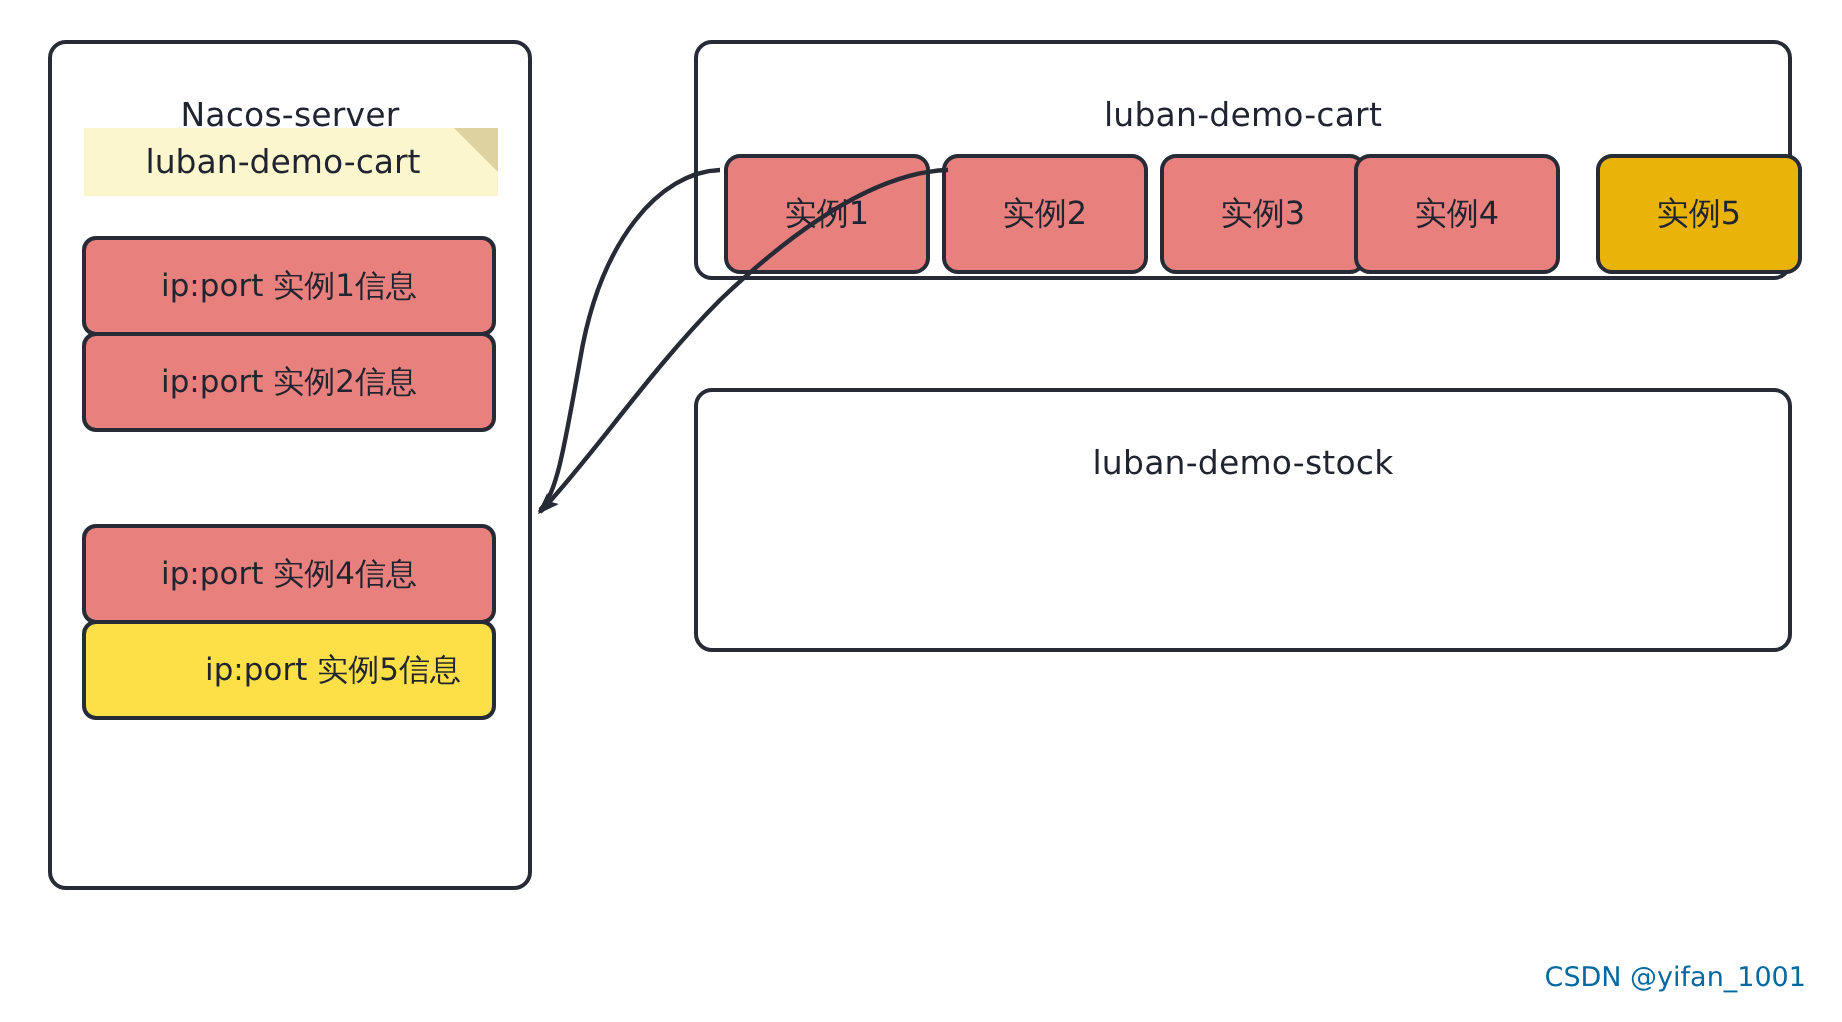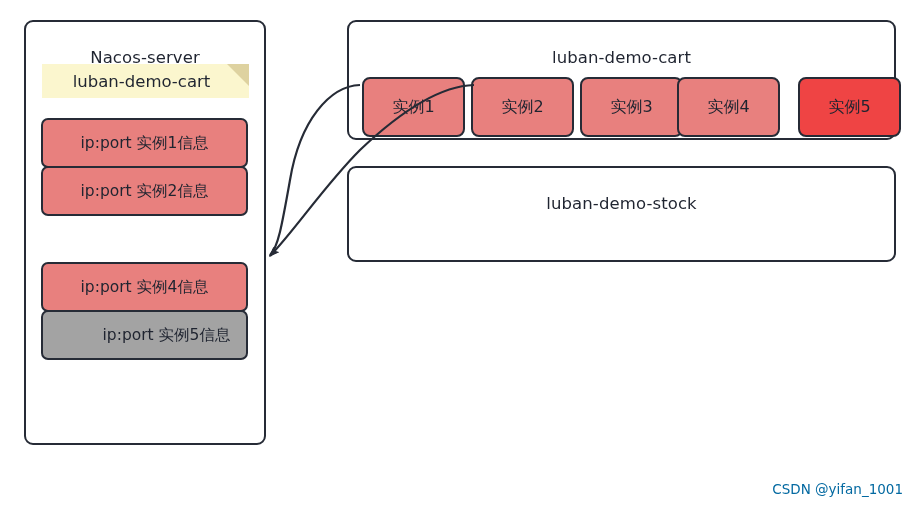--- a/index.html
+++ b/index.html
@@ -92,57 +92,57 @@
     border-radius: 7px;
     box-sizing: border-box;
     display: flex;
     align-items: center;
     justify-content: center;
     font-size: 15.5px;
     color: #1f2430;
     white-space: nowrap;
   }
   .entry.red  { background: #e8807e; }
-  .entry.blue { background: #a3a3a3; padding-left: 44px; }
+  .entry.blue { background: #fde047; padding-left: 44px; }
 
   
   #cart-panel {
     left: 347px;
     top: 20px;
     width: 549px;
     height: 120px;
   }
   #cart-title { top: 26px; }
 
   #stock-panel {
     left: 347px;
-    top: 166px;
+    top: 194px;
     width: 549px;
-    height: 96px;
+    height: 132px;
   }
   #stock-title { top: 26px; }
 
   
   .inst {
     position: absolute;
     top: 55px;
     width: 103px;
     height: 60px;
     border: 2.4px solid #262b36;
     border-radius: 8px;
     box-sizing: border-box;
     display: flex;
     align-items: center;
     justify-content: center;
     font-size: 16px;
     color: #1f2430;
     white-space: nowrap;
   }
   .inst.red  { background: #e8807e; }
-  .inst.blue { background: #ef4444; }
+  .inst.blue { background: #eab308; }
 
   
   #connectors {
     position: absolute;
     left: 0;
     top: 0;
     width: 921px;
     height: 511px;
     pointer-events: none;
   }

